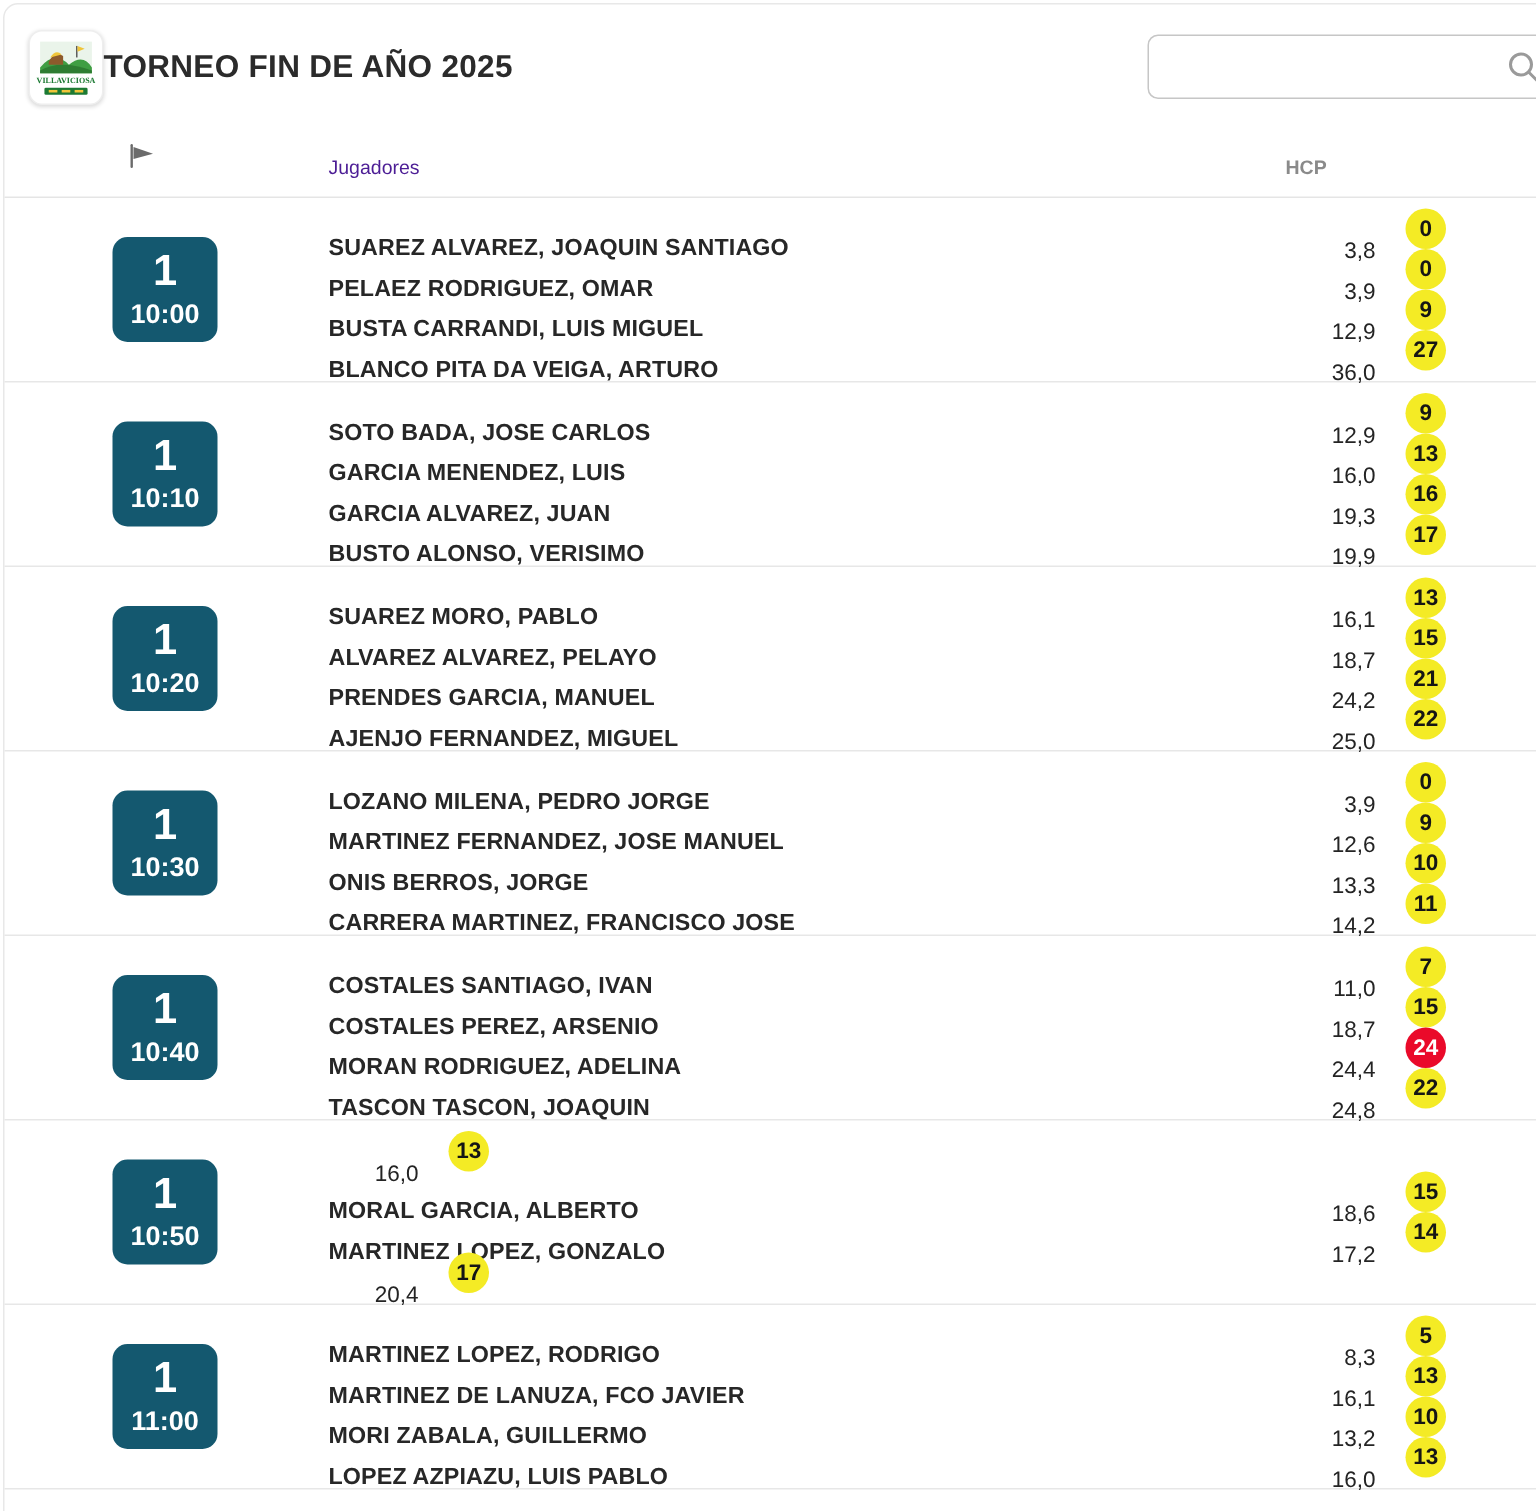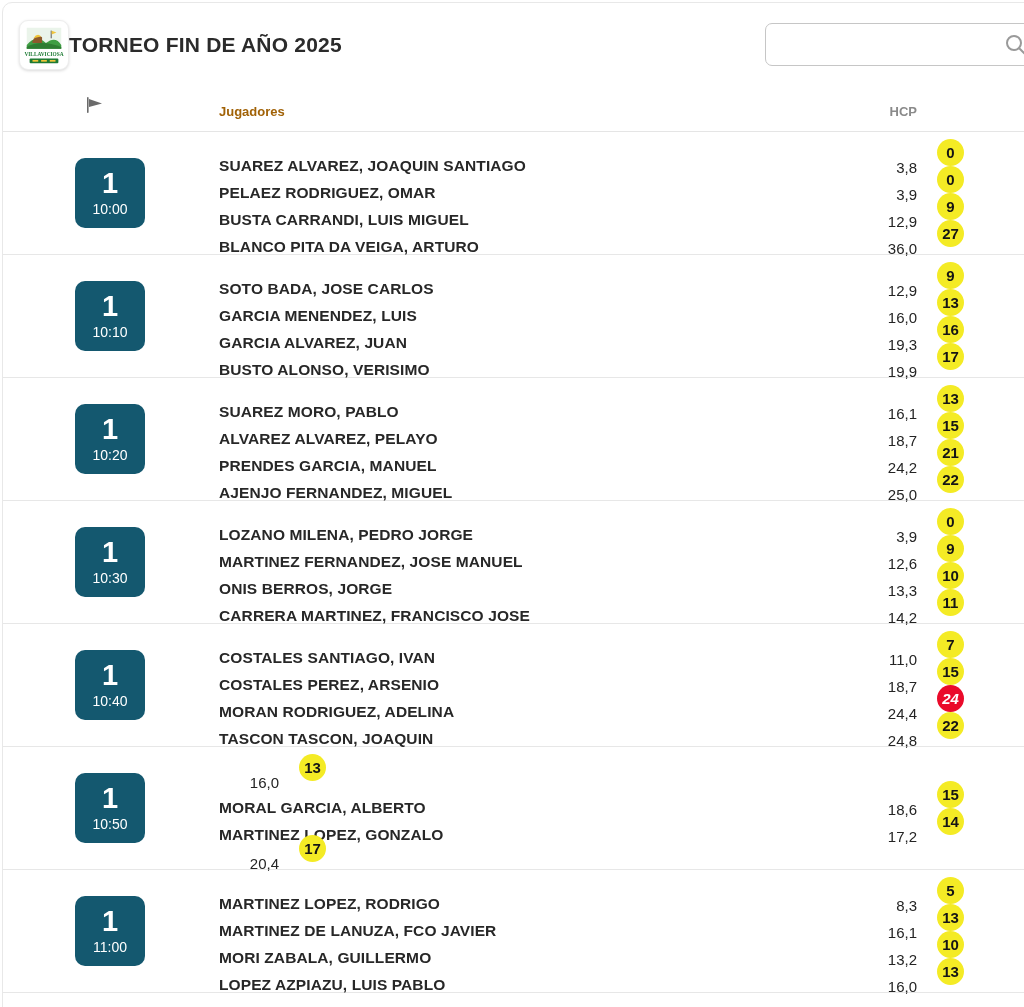--- a/index.html
+++ b/index.html
@@ -25,44 +25,44 @@
     position:absolute; left:10px; top:0; width:220px; height:41px;
     border:none; outline:none; font-size:15px; color:#333; background:transparent;
   }
   .search-icon { position:absolute; left:238px; top:9px; width:24px; height:24px; }
   
   .table-header {
     display:flex; align-items:flex-end; height:63px; padding-bottom:12px;
     border-bottom:1px solid #e5e5e5;
   }
   .th-flag { width:216px; padding-left:81px; }
-  .th-players { flex:1; font-size:13px; font-weight:700; color:#a16207; }
-  .th-hcp { width:60px; text-align:right; font-size:13px; font-weight:700; color:#8a8a8a; }
+  .th-players { flex:1; font-size:13px; font-weight:400; color:#4c1d95; }
+  .th-hcp { width:60px; text-align:left; font-size:13px; font-weight:700; color:#8a8a8a; }
   .th-spacer { width:118px; }
   
   .group { display:flex; align-items:center; height:123px; border-bottom:1px solid #e7e7e7; }
   .tee-col { width:216px; flex:0 0 auto; display:flex; }
   .tee-box {
     margin-left:72px; width:70px; height:70px; border-radius:10px;
     background:#14586F; color:#fff; display:flex; flex-direction:column;
     align-items:center; justify-content:center;
   }
   .tee-num  { font-size:29px; font-weight:700; line-height:29px; }
-  .tee-time { font-size:14px; font-weight:400; margin-top:3px; }
+  .tee-time { font-size:18px; font-weight:700; margin-top:3px; }
   .players-col { flex:1; display:flex; flex-direction:column; justify-content:center; }
   .player-line { display:flex; align-items:center; height:27px; }
   .player-name { flex:1; font-size:15.5px; font-weight:700; color:#272727; letter-spacing:.1px;margin-top:27px; }
   .player-hcp  { width:60px; text-align:right; font-size:15px; color:#242424;margin-top:29px; }
   .hcp-badge {
     width:27px; height:27px; margin-left:20px; margin-right:71px; border-radius:50%;
     display:flex; align-items:center; justify-content:center;
     font-size:15px; font-weight:700;
   }
   .hcp-badge.yellow { background:#F4EB25; color:#151515; }
-  .hcp-badge.red    { background:#EA0A2A; color:#ffffff;font-style:italic; }
+  .hcp-badge.red    { background:#EA0A2A; color:#ffffff; }
 </style>
 </head>
 <body>
 
 <div class="card">
 
   <div class="app-header">
     <div class="logo">
       <svg width="46" height="46" viewBox="0 0 48 48">
         <rect x="0" y="0" width="48" height="48" rx="8" fill="#ffffff"></rect>

